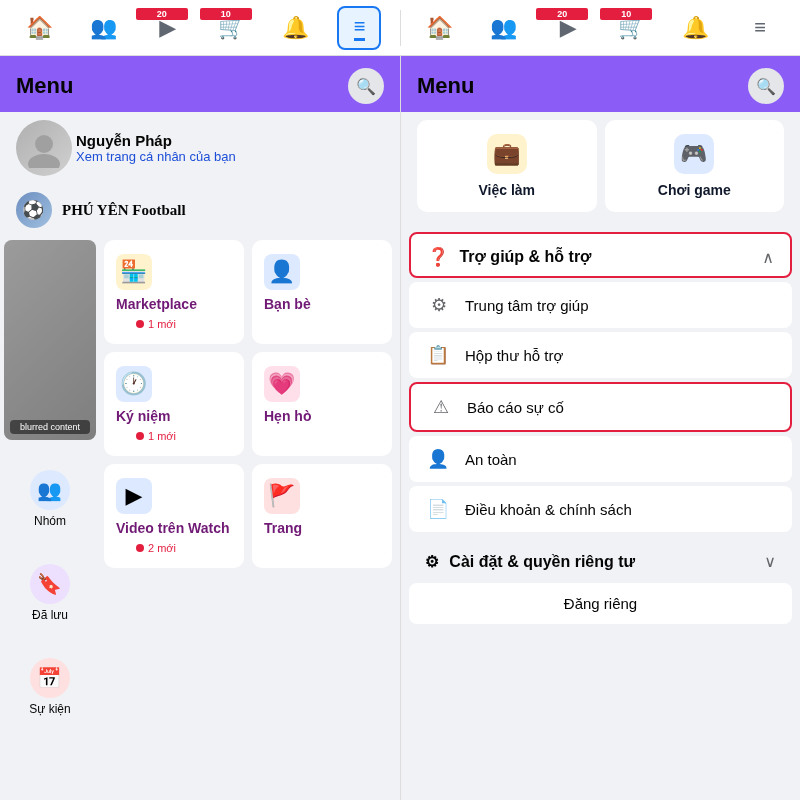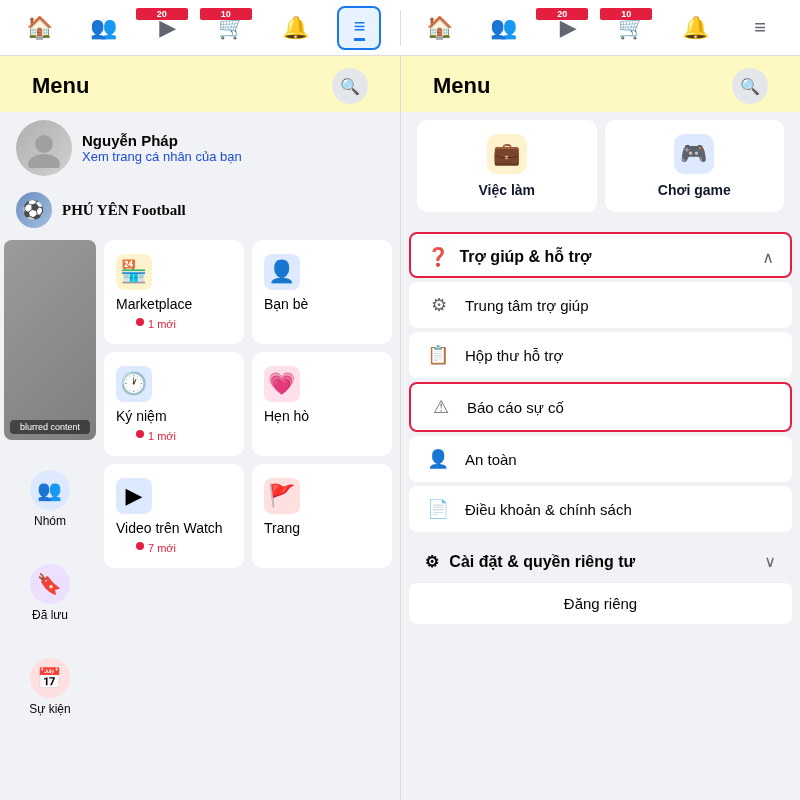--- a/index.html
+++ b/index.html
@@ -82,22 +82,22 @@
     .left-panel {
       width: 400px;
       background: #f0f2f5;
       overflow-y: auto;
       padding: 0;
     }
     .panel-header {
       display: flex;
       align-items: center;
       justify-content: space-between;
-      padding: 12px 32px 8px;
-      background: #fef9c3;
+      padding: 12px 16px 8px;
+      background: #8b5cf6;
     }
     .panel-title {
       font-size: 22px;
       font-weight: 700;
       color: #050505;
     }
     .search-icon-btn {
       width: 36px;
       height: 36px;
       border-radius: 50%;
@@ -108,21 +108,21 @@
       cursor: pointer;
       font-size: 16px;
       color: #050505;
     }
 
     
     .user-profile {
       display: flex;
       align-items: center;
       padding: 8px 16px;
-      gap: 10px;
+      gap: 4px;
       cursor: pointer;
       background: #f0f2f5;
     }
     .avatar-circle {
       width: 56px;
       height: 56px;
       border-radius: 50%;
       background: linear-gradient(135deg, #b0b0b0, #d0d0d0);
       display: flex;
       align-items: center;
@@ -182,28 +182,28 @@
     .tile-icon {
       font-size: 22px;
       width: 36px;
       height: 36px;
       display: flex;
       align-items: center;
       justify-content: center;
     }
     .tile-label {
       font-size: 14px;
-      font-weight: 400;
-      color: #000000;
+      font-weight: 700;
+      color: #701a75;
     }
     .tile-badge {
       font-size: 11px;
       color: #e41e3f;
       display: flex;
-      align-items: flex-start;
+      align-items: center;
       gap: 4px;
       padding-left: 20px;
     }
     .dot-badge {
       width: 8px;
       height: 8px;
       border-radius: 50%;
       background: #e41e3f;
       display: inline-block;
     }
@@ -536,21 +536,21 @@
           <div class="menu-tile">
             <div class="tile-icon" style="background:#ffe0ea;border-radius:8px;">💗</div>
             <div class="tile-label">Hẹn hò</div>
           </div>
 
           <div class="menu-tile">
             <div class="tile-icon" style="background:#dde9ff;border-radius:8px;">▶</div>
             <div class="tile-label">Video trên Watch</div>
             <div class="tile-badge">
               <span class="dot-badge"></span>
-              <span>7 mới</span>
+              <span>2 mới</span>
             </div>
           </div>
 
           <div class="menu-tile">
             <div class="tile-icon" style="background:#ffe0e0;border-radius:8px;">🚩</div>
             <div class="tile-label">Trang</div>
           </div>
         </div>
       </div>
     </div>

